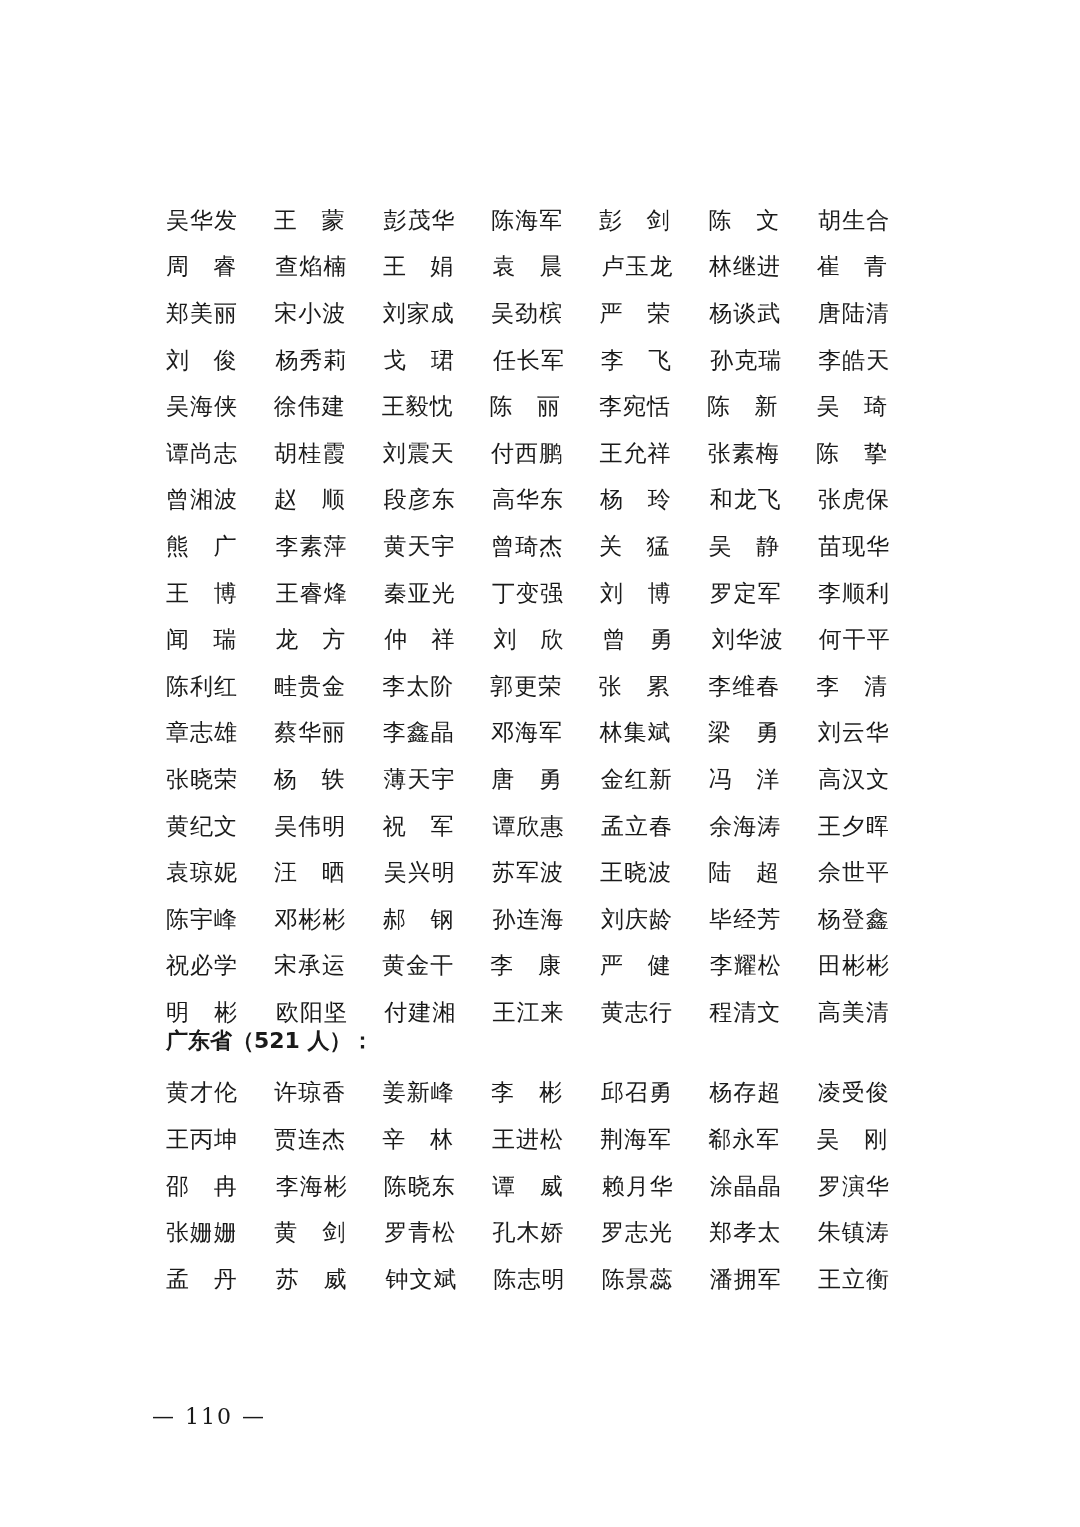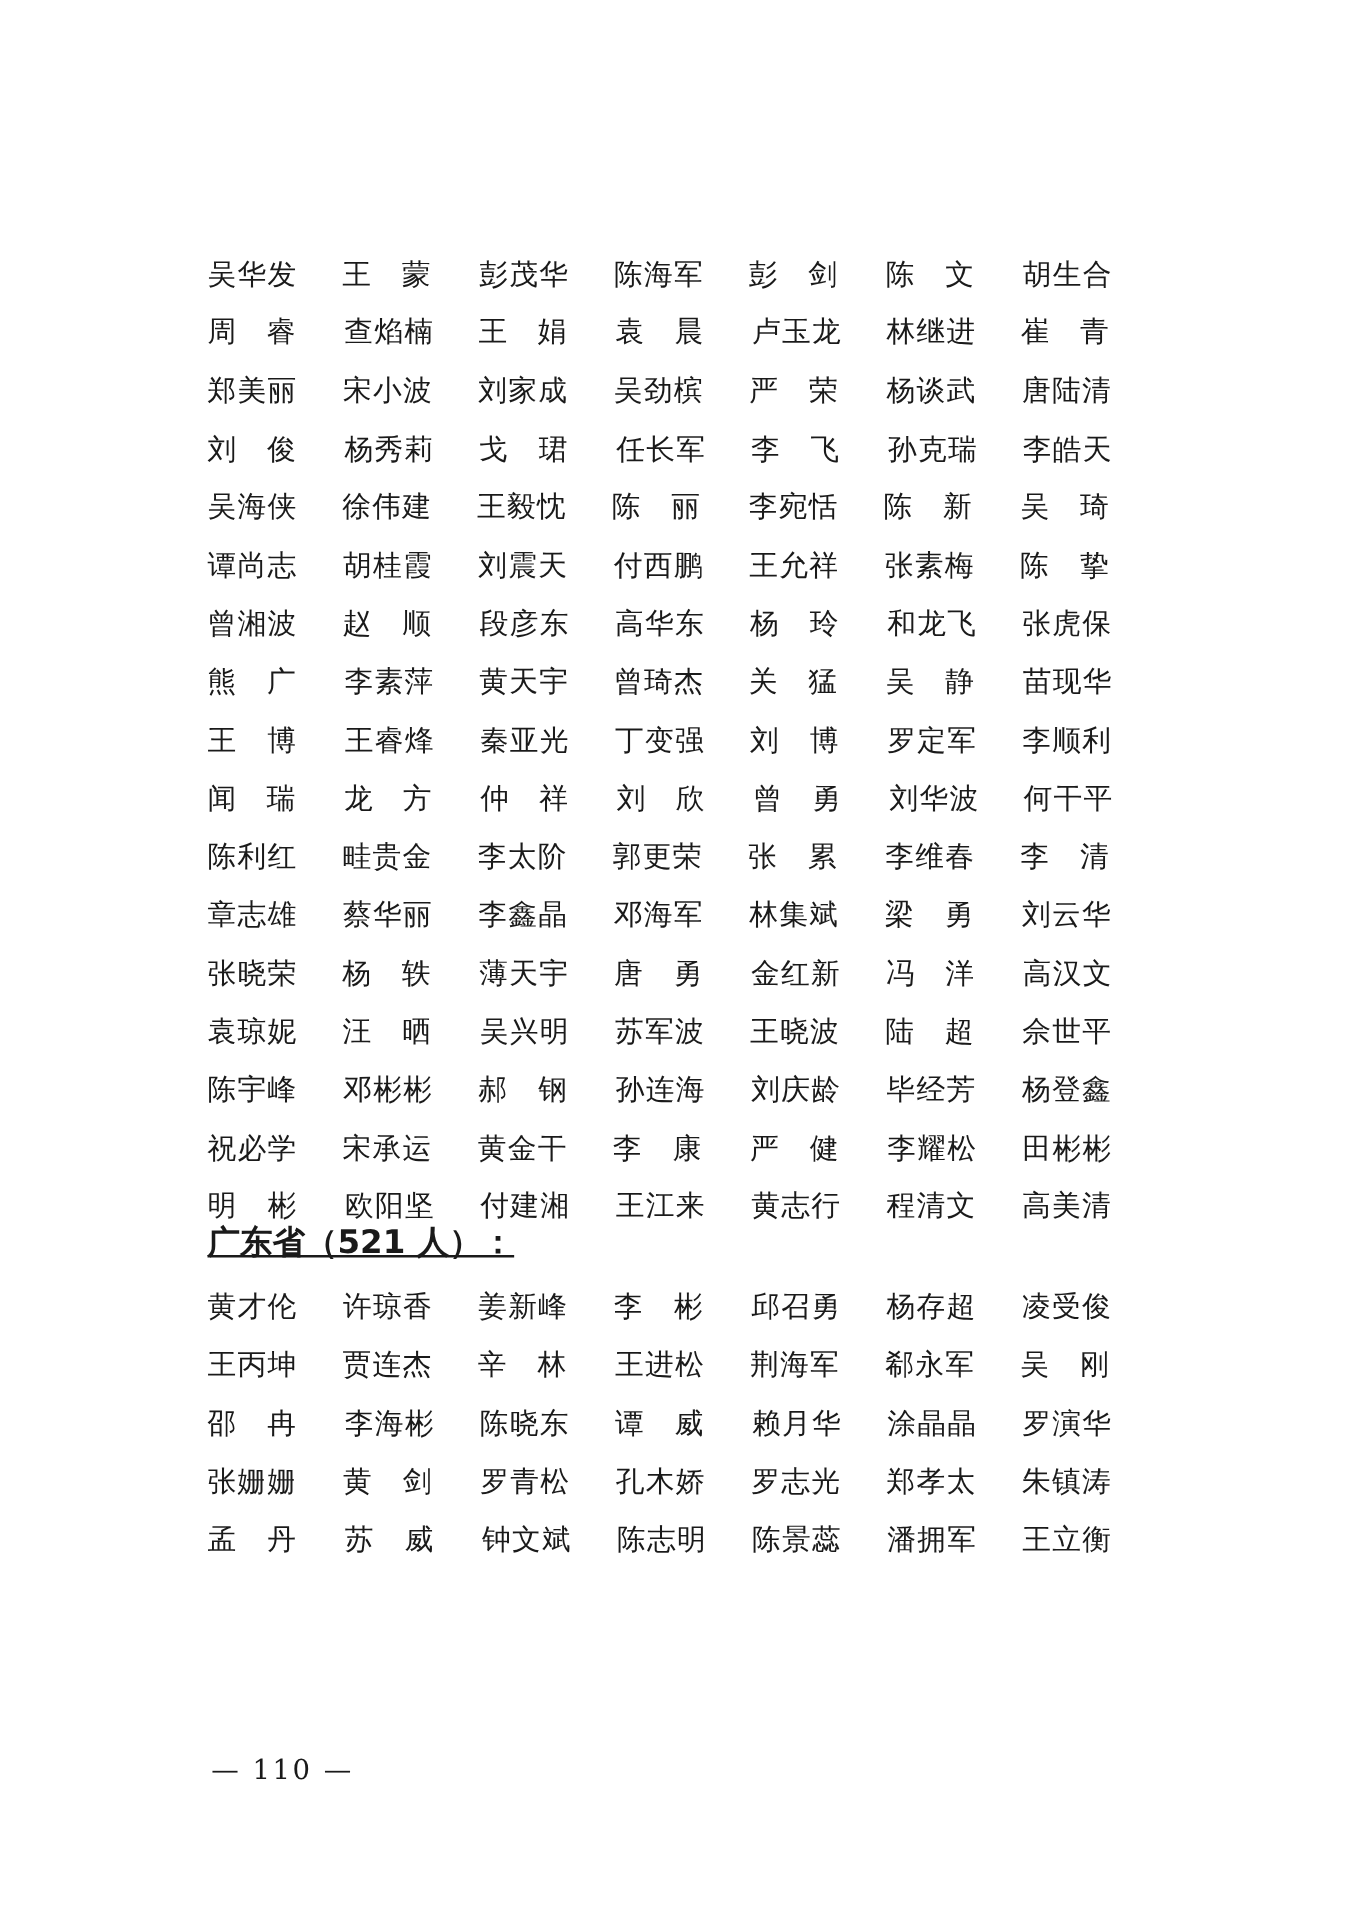--- a/index.html
+++ b/index.html
@@ -3,23 +3,23 @@
 <meta charset="utf-8">
 <style>
   html, body { margin: 0; padding: 0; background: #ffffff; }
   body { width: 1080px; height: 1527px; position: relative; overflow: hidden;
          font-family: "DejaVu Serif", "Liberation Serif", serif; color: #1a1a1a; }
   .page { position: absolute; left: 0; top: 0; width: 868px; height: 1527px; }
   .list { position: absolute; left: 166px; top: 197px; width: 760px; }
   .row { display: flex; height: 46.6px; align-items: center; }
   .name { width: 113px; font-size: 23px; letter-spacing: 1px; white-space: nowrap; line-height: 1; }
   .name.two { display: flex; justify-content: space-between; width: 75px; margin-right: 38px; }
-  .section { font-family: "DejaVu Sans", "Liberation Sans", sans-serif; font-weight: bold; font-size: 26px;
-             height: 34px; line-height: 34px; margin-top: -12px; margin-bottom: 12px; text-decoration: underline; }
-  .footer { position: absolute; left: 169px; top: 1404px; font-size: 22px; letter-spacing: 2px; }
+  .section { font-family: "DejaVu Sans", "Liberation Sans", sans-serif; font-weight: bold; font-size: 22px;
+             height: 34px; line-height: 34px; margin-top: -12px; margin-bottom: 12px; }
+  .footer { position: absolute; left: 152px; top: 1404px; font-size: 22px; letter-spacing: 2px; }
 </style>
 </head>
 <body>
 
 <div class="page">
   <div class="list">
     <div id="group1">
         <div class="row">
           <div class="name">吴华发</div>
           <div class="name two">
@@ -230,20 +230,32 @@
             <span>勇</span>
           </div>
           <div class="name">金红新</div>
           <div class="name two">
             <span>冯</span>
             <span>洋</span>
           </div>
           <div class="name">高汉文</div>
         </div>
         <div class="row">
+          <div class="name">黄纪文</div>
+          <div class="name">吴伟明</div>
+          <div class="name two">
+            <span>祝</span>
+            <span>军</span>
+          </div>
+          <div class="name">谭欣惠</div>
+          <div class="name">孟立春</div>
+          <div class="name">余海涛</div>
+          <div class="name">王夕晖</div>
+        </div>
+        <div class="row">
           <div class="name">袁琼妮</div>
           <div class="name two">
             <span>汪</span>
             <span>晒</span>
           </div>
           <div class="name">吴兴明</div>
           <div class="name">苏军波</div>
           <div class="name">王晓波</div>
           <div class="name two">
             <span>陆</span>

